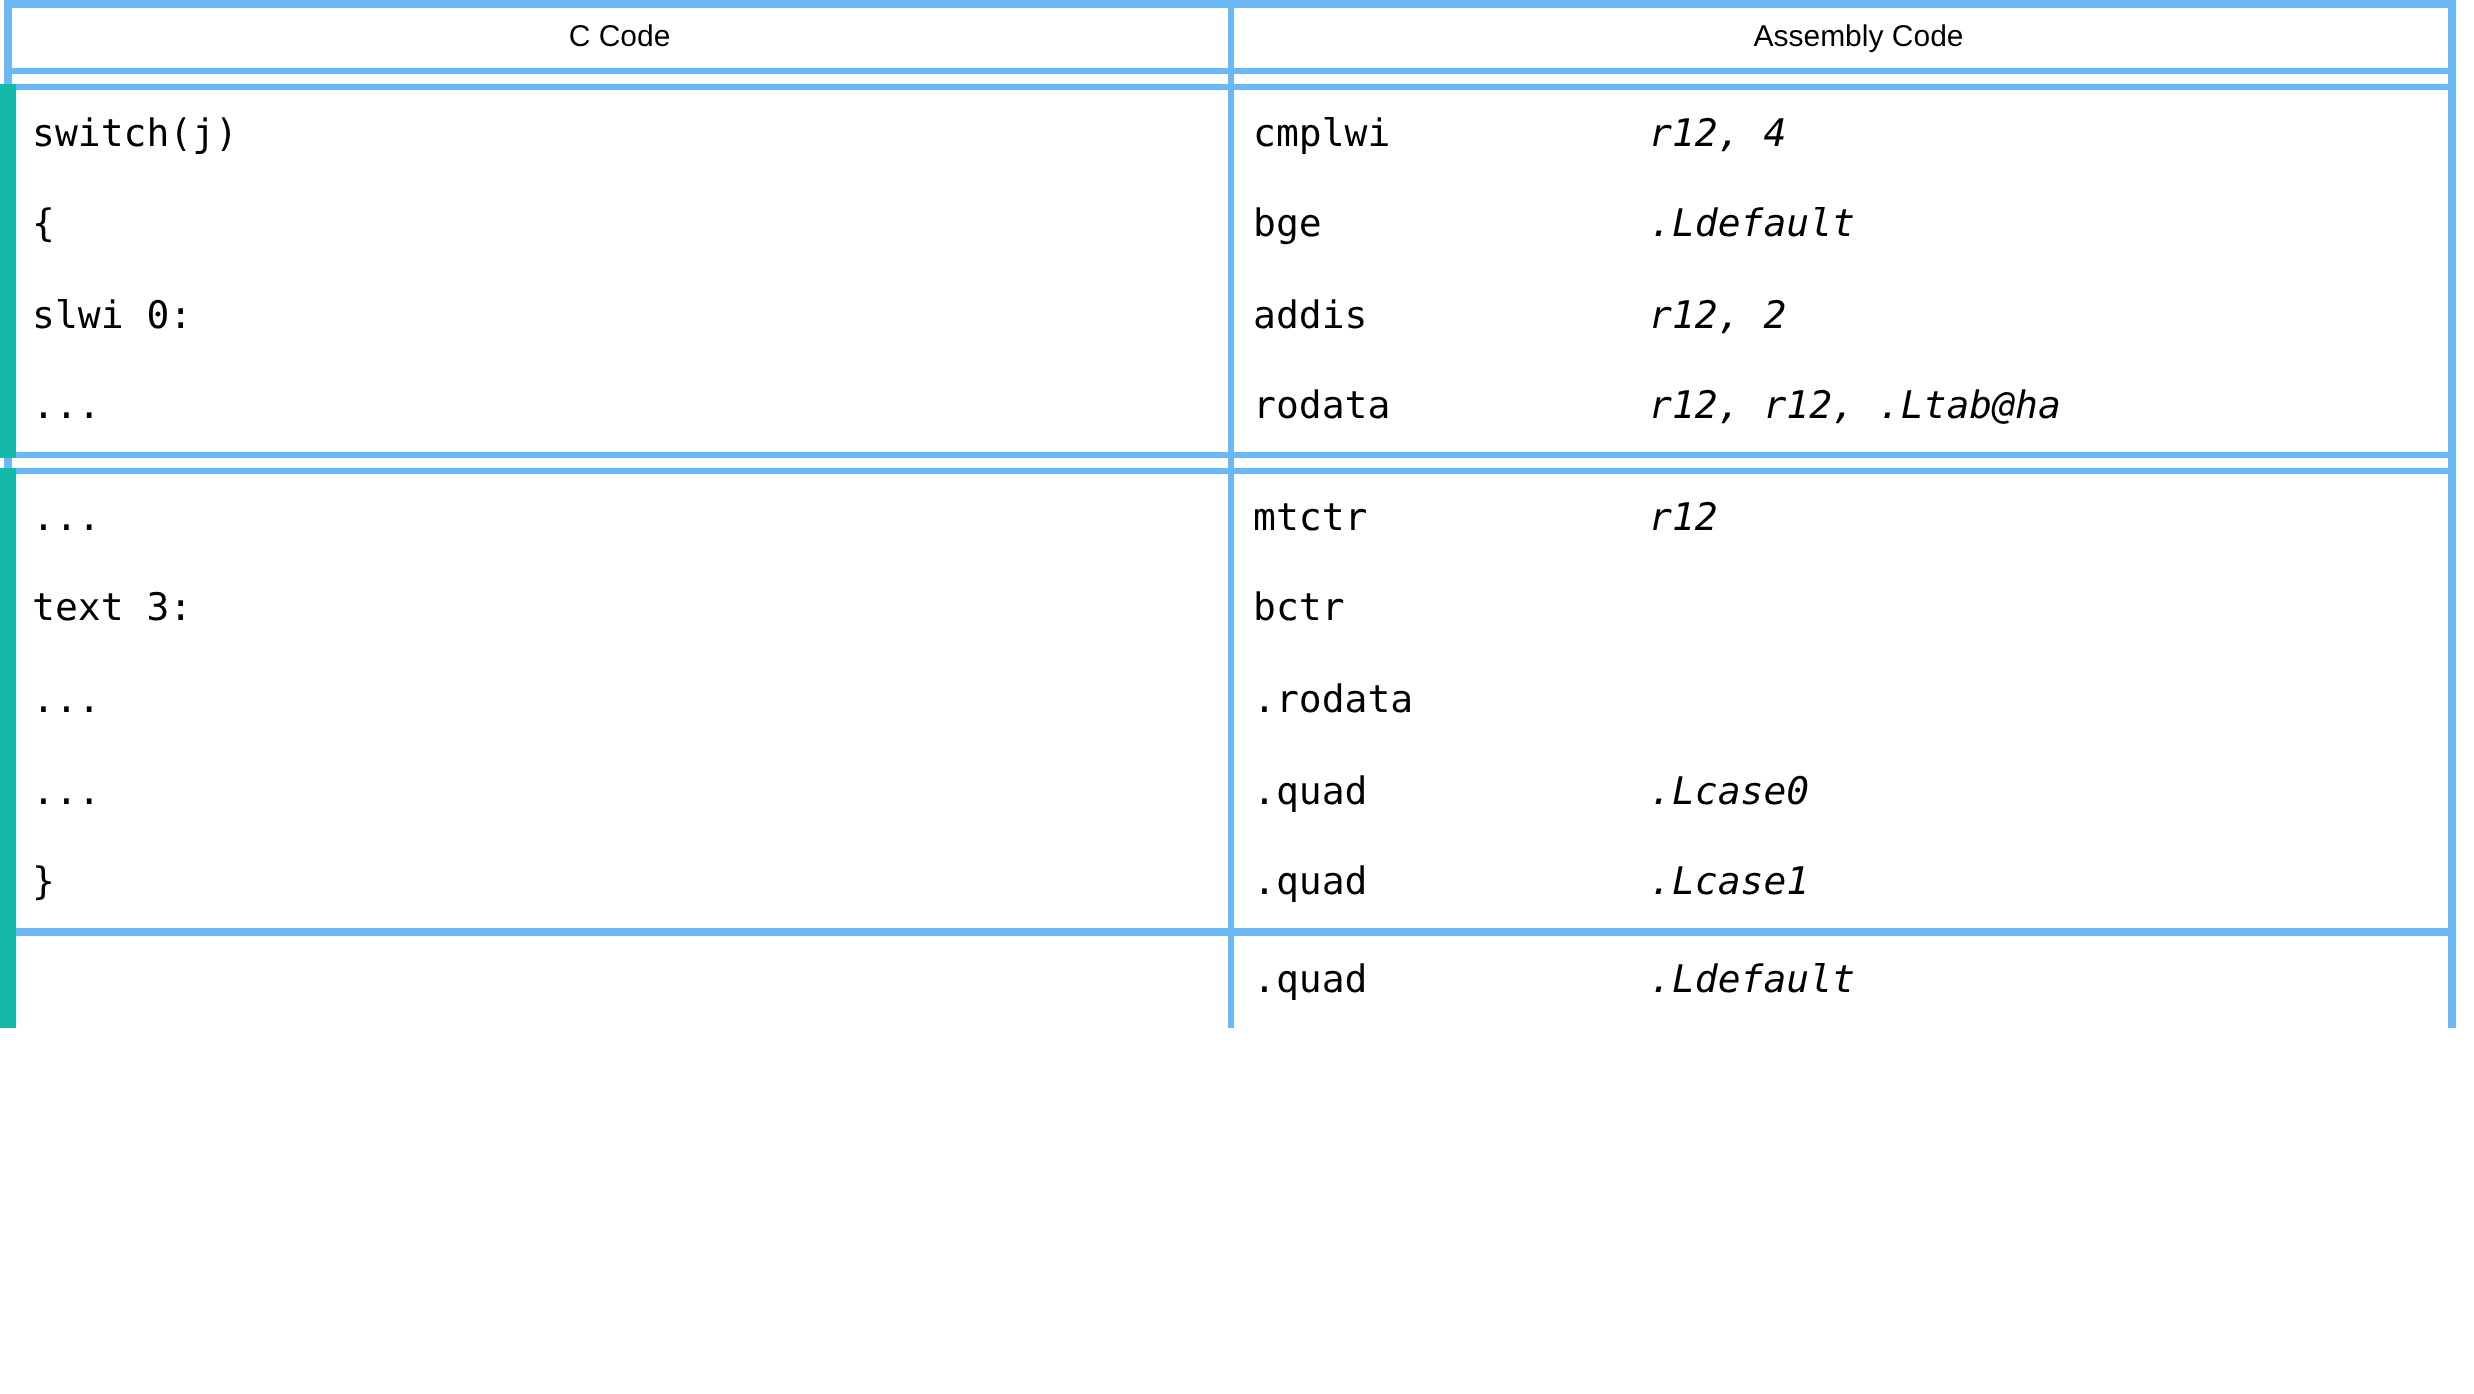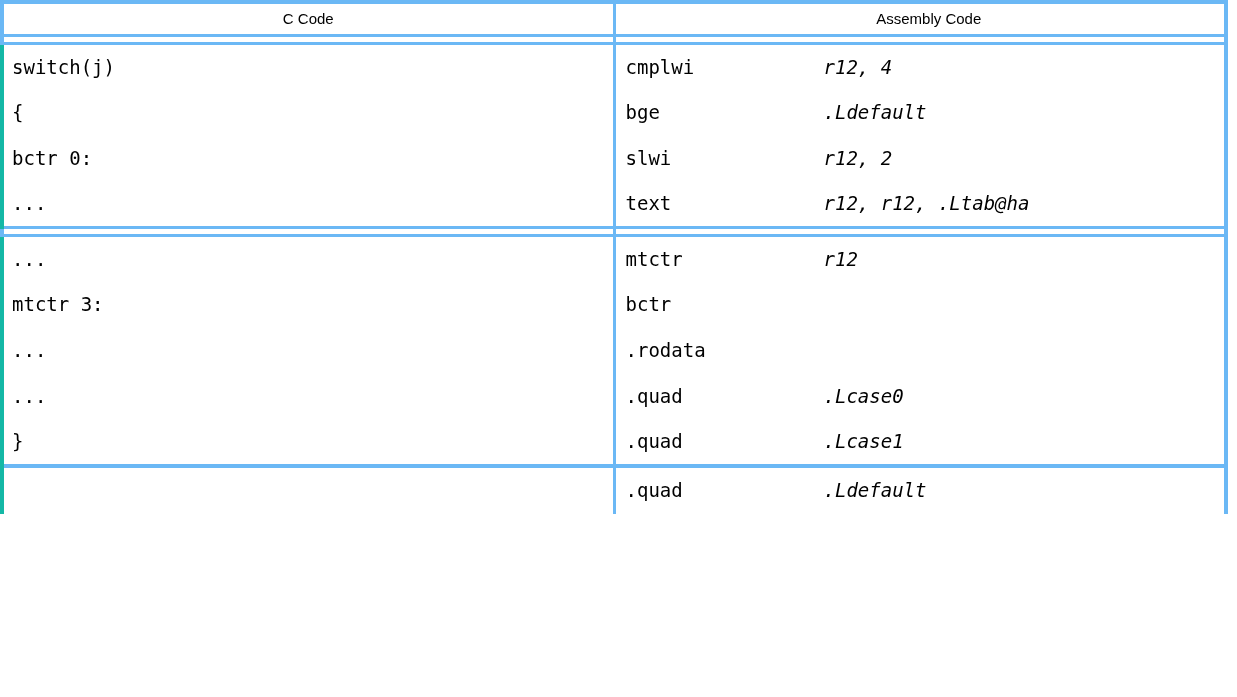--- a/index.html
+++ b/index.html
@@ -80,21 +80,21 @@
     font-size: 19px;
     line-height: 1;
     height: 46px;
     padding: 0 0 0 8px;
     vertical-align: middle;
     box-sizing: border-box;
     white-space: pre;
     background: #ffffff;
   }
   tbody td.c-col {
-    border-left: 4px solid #14b8a6;
+    border-left: 8px solid #14b8a6;
     border-right: 3px solid #6bb8f5;
     width: 283px;
   }
   tbody td.a-col {
     border-right: 4px solid #6bb8f5;
     padding-left: 10px;
   }
 
   tr.last-row td.c-col,
   tr.last-row td.a-col {
@@ -131,37 +131,37 @@
         </tr>
         <tr>
           <td class="c-col">switch(j)</td>
           <td class="a-col"><span class="mnem">cmplwi</span><span class="oper">r12, 4</span></td>
         </tr>
         <tr>
           <td class="c-col">{</td>
           <td class="a-col"><span class="mnem">bge</span><span class="oper">.Ldefault</span></td>
         </tr>
         <tr>
-          <td class="c-col">bctr 0:</td>
-          <td class="a-col"><span class="mnem">slwi</span><span class="oper">r12, 2</span></td>
+          <td class="c-col">slwi 0:</td>
+          <td class="a-col"><span class="mnem">addis</span><span class="oper">r12, 2</span></td>
         </tr>
         <tr>
           <td class="c-col">...</td>
-          <td class="a-col"><span class="mnem">text</span><span class="oper">r12, r12, .Ltab@ha</span></td>
+          <td class="a-col"><span class="mnem">rodata</span><span class="oper">r12, r12, .Ltab@ha</span></td>
         </tr>
         <tr class="rule-double">
           <td class="c-col"></td>
           <td class="a-col"></td>
         </tr>
         <tr>
           <td class="c-col">...</td>
           <td class="a-col"><span class="mnem">mtctr</span><span class="oper">r12</span></td>
         </tr>
         <tr>
-          <td class="c-col">mtctr 3:</td>
+          <td class="c-col">text 3:</td>
           <td class="a-col"><span class="mnem">bctr</span><span class="oper"></span></td>
         </tr>
         <tr>
           <td class="c-col">...</td>
           <td class="a-col"><span class="mnem">.rodata</span><span class="oper"></span></td>
         </tr>
         <tr>
           <td class="c-col">...</td>
           <td class="a-col"><span class="mnem">.quad</span><span class="oper">.Lcase0</span></td>
         </tr>

